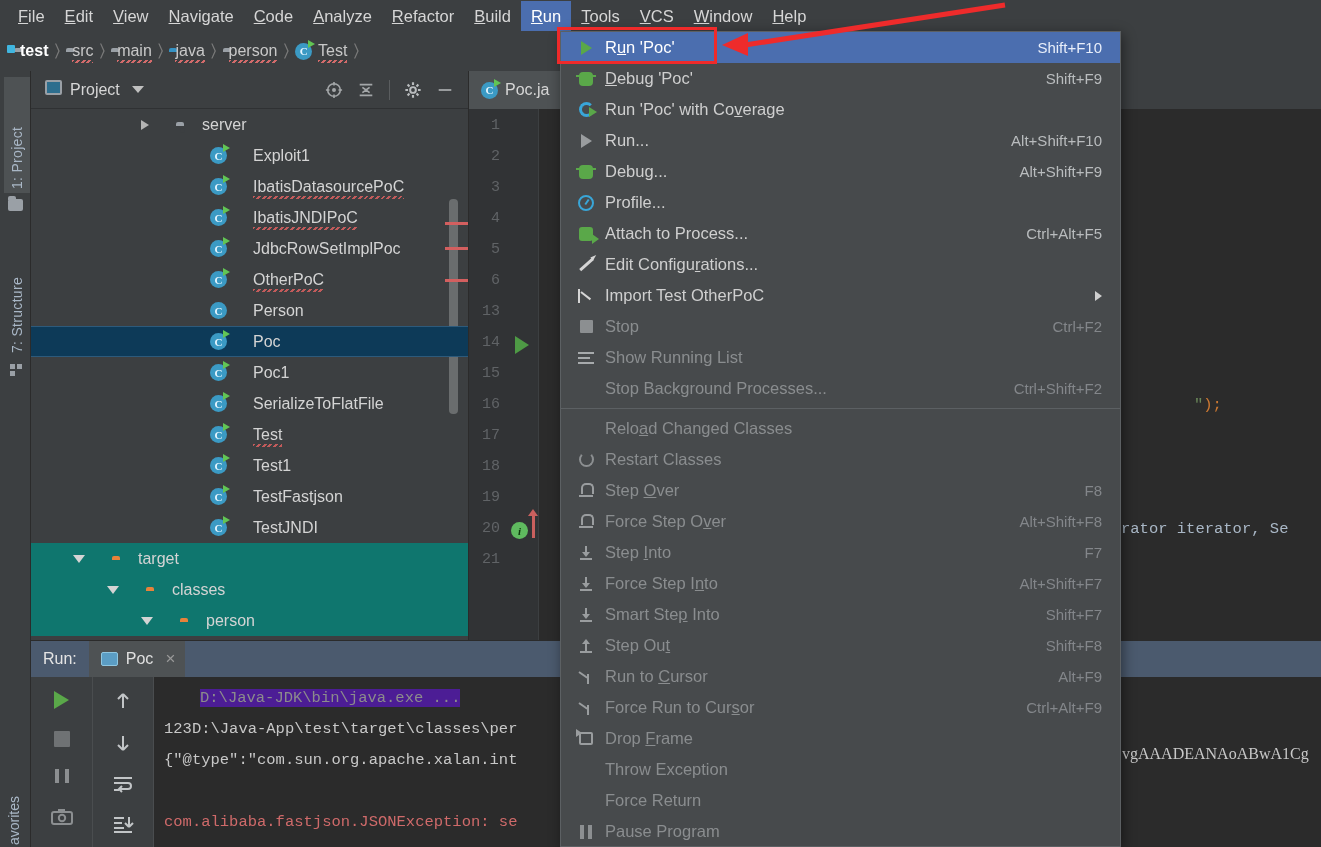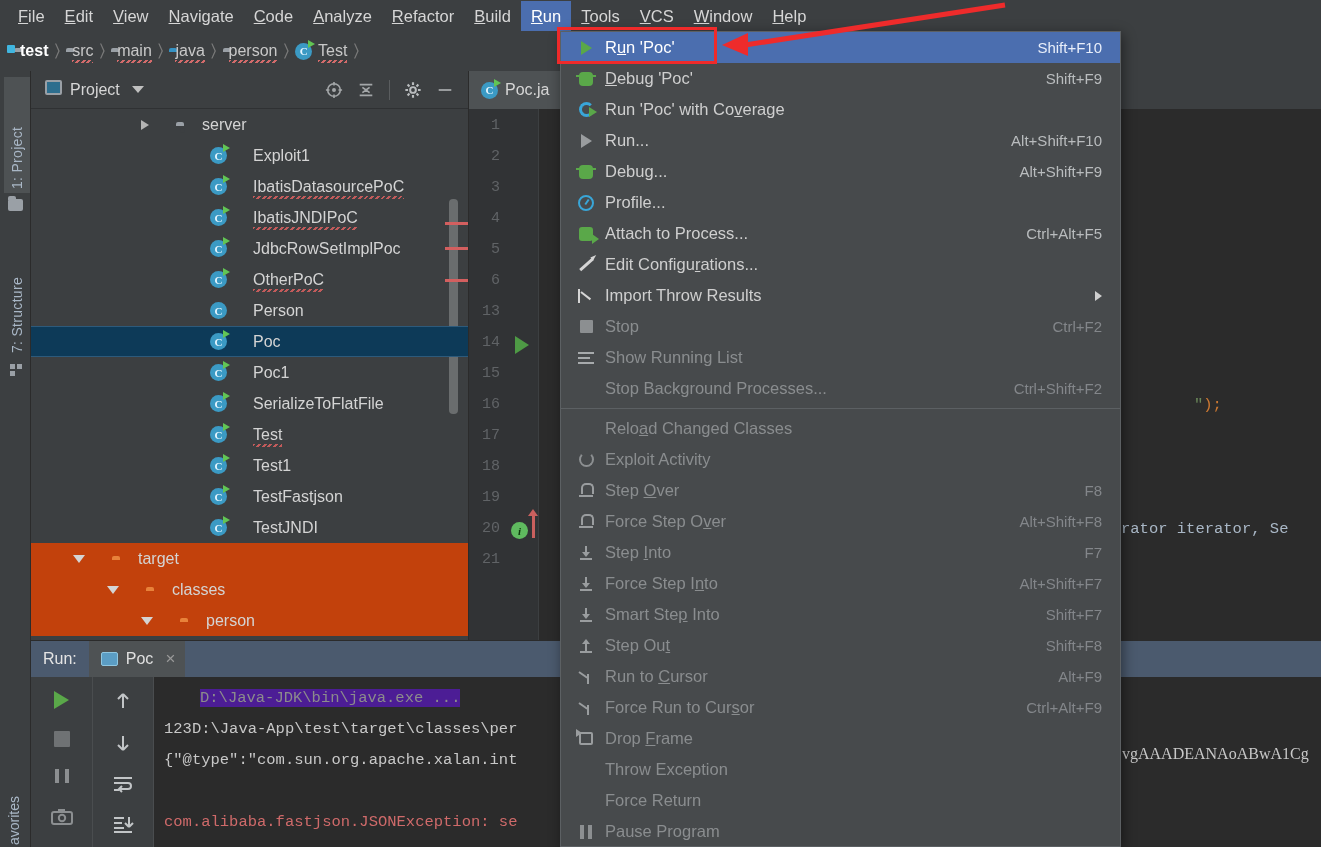--- a/index.html
+++ b/index.html
@@ -95,21 +95,21 @@
   .pp-title { font-size: 16px; color: #d6d6d6; }
   .pp-icons { margin-left: auto; display: flex; align-items: center; gap: 14px; padding-right: 6px; }
   .gicon { width: 18px; height: 18px; opacity: .85; }
 
   .tree { position: absolute; left: 0; top: 38px; right: 0; bottom: 0; overflow: hidden; }
   .trow {
     height: 31px; display: flex; align-items: center; font-size: 16px; color: #d4d4d4;
     padding-left: 8px; position: relative; gap: 19px;
   }
   .trow.sel { background: #0d3a58; border-top: 1px solid #2d5a7b; border-bottom: 1px solid #2d5a7b; }
-  .trow.target-bg { background: #c2410c; text-align: right; }
+  .trow.target-bg { background: #0f766e; text-align: right; }
   .twisty {
     width: 0; height: 0; border-left: 8px solid #b4b4b4;
     border-top: 5px solid transparent; border-bottom: 5px solid transparent;
     margin-right: 8px;
   }
   .twisty.down {
     border-left: 6px solid transparent; border-right: 6px solid transparent;
     border-top: 8px solid #d4d4d4; border-bottom: 0;
   }
   .tlabel { position: relative; margin-left: 7px; white-space: nowrap; }
@@ -612,21 +612,21 @@
       <div class="mrow">
         <span class="micon">
           <span class="g-pencil"></span>
         </span>
         <span class="mlabel">Edit Configu<u>r</u>ations...</span>
       </div>
       <div class="mrow">
         <span class="micon">
           <span class="g-import"></span>
         </span>
-        <span class="mlabel">Import Throw Results</span>
+        <span class="mlabel">Import Test OtherPoC</span>
         <span class="submenu-arrow"></span>
       </div>
       <div class="mrow disabled">
         <span class="micon">
           <span class="g-stop"></span>
         </span>
         <span class="mlabel">Stop</span>
         <span class="mkey">Ctrl+F2</span>
       </div>
       <div class="mrow disabled">
@@ -646,21 +646,21 @@
       </div>
       <div class="msep"></div>
       <div class="mrow disabled">
         <span class="micon"></span>
         <span class="mlabel">Relo<u>a</u>d Changed Classes</span>
       </div>
       <div class="mrow disabled">
         <span class="micon">
           <span class="g-reload"></span>
         </span>
-        <span class="mlabel">Exploit Activity</span>
+        <span class="mlabel">Restart Classes</span>
       </div>
       <div class="mrow disabled">
         <span class="micon">
           <span class="g-stepover"></span>
         </span>
         <span class="mlabel">Step <u>O</u>ver</span>
         <span class="mkey">F8</span>
       </div>
       <div class="mrow disabled">
         <span class="micon">

